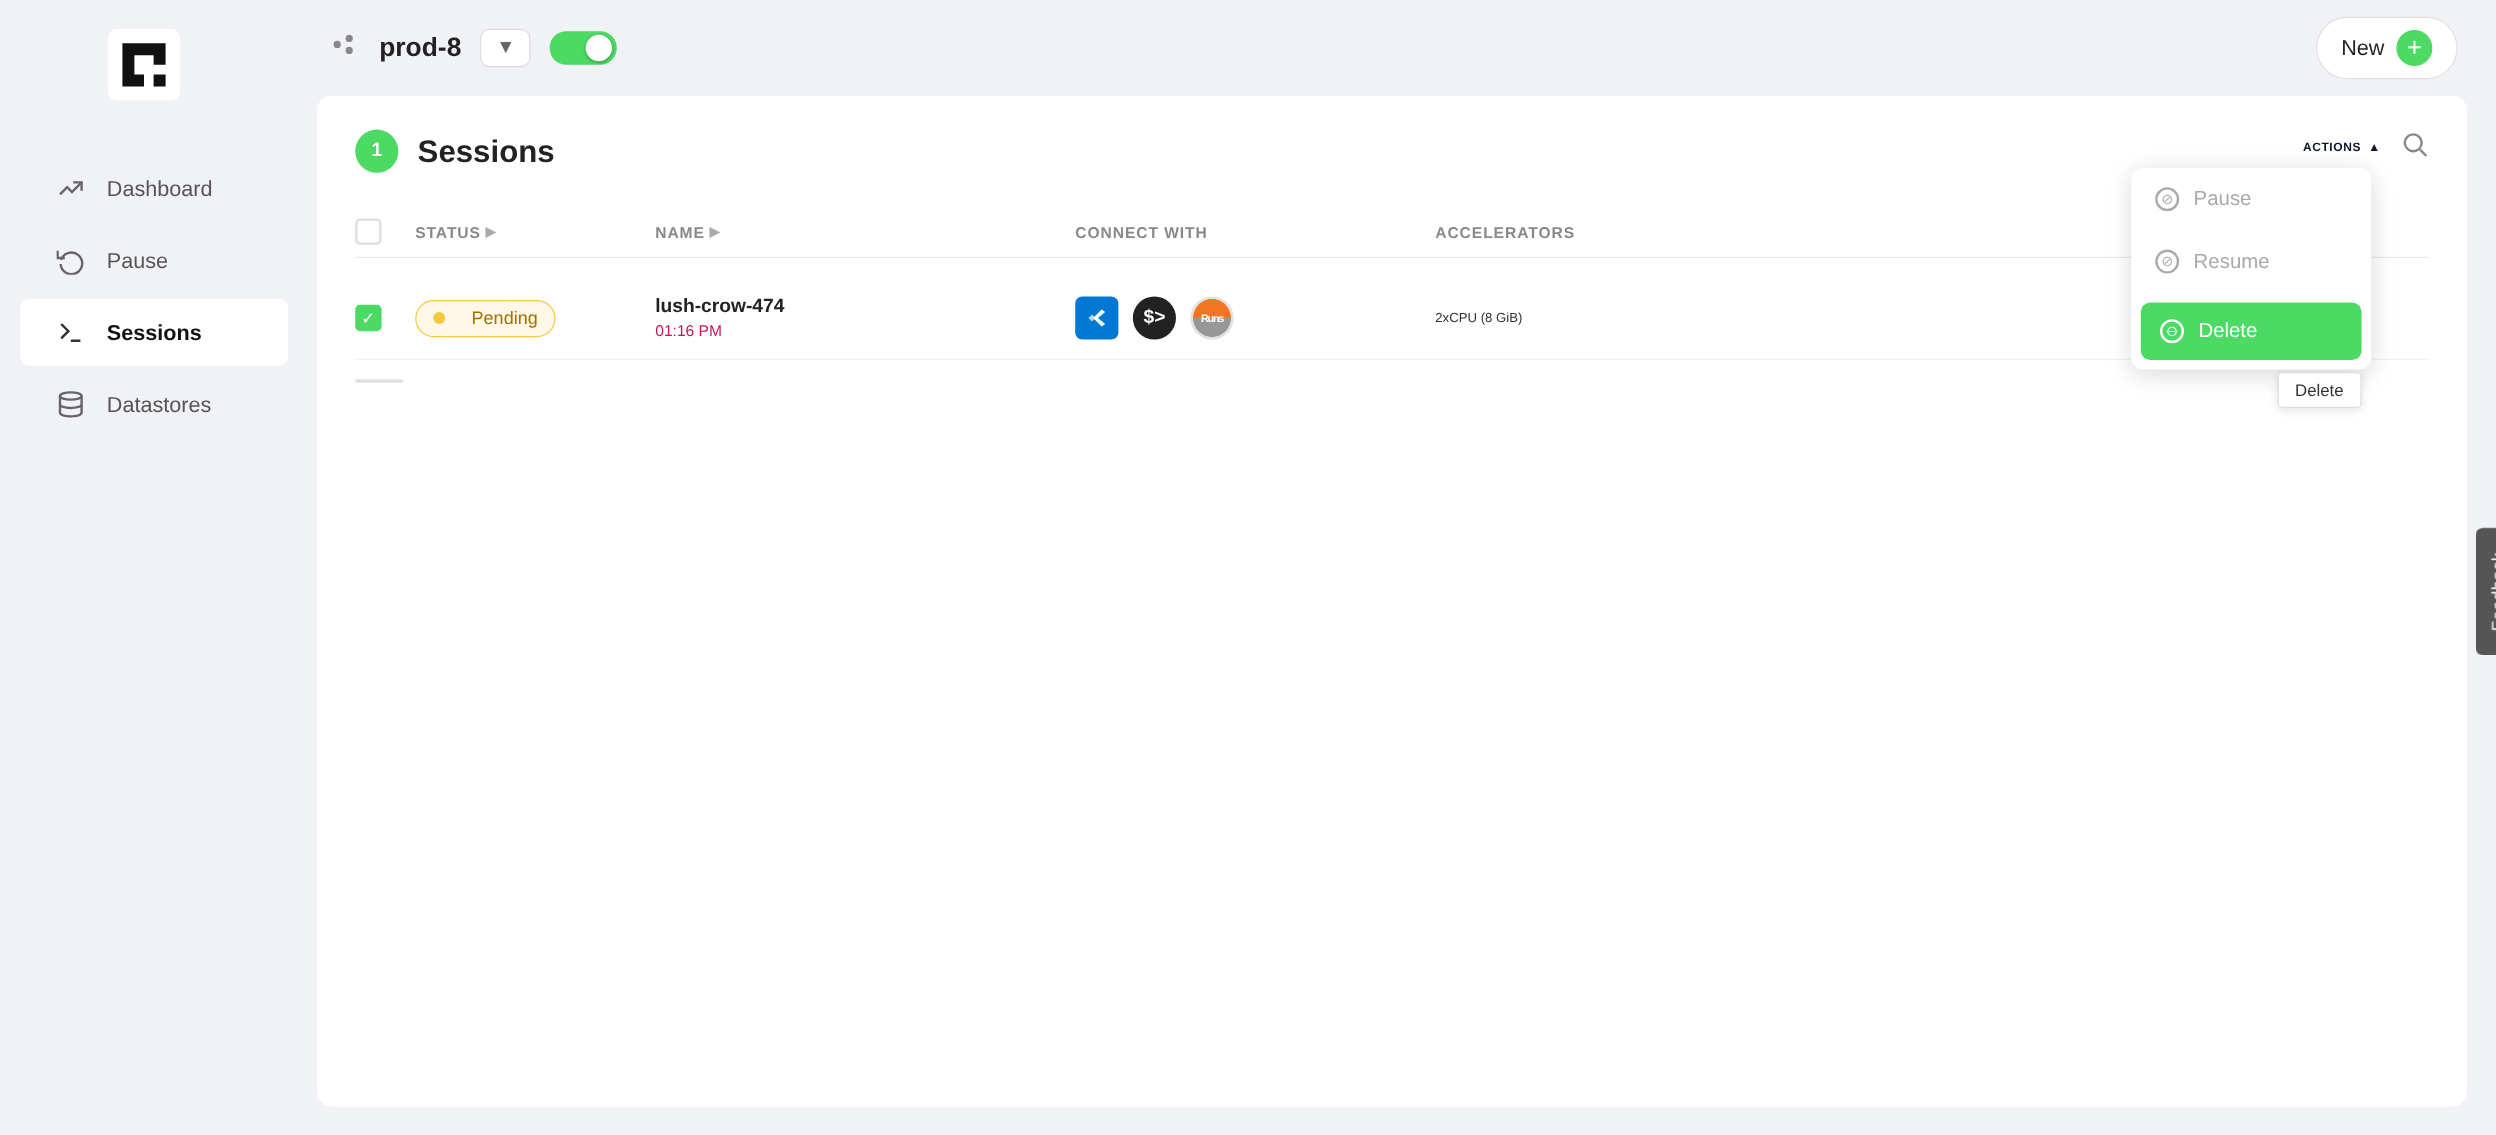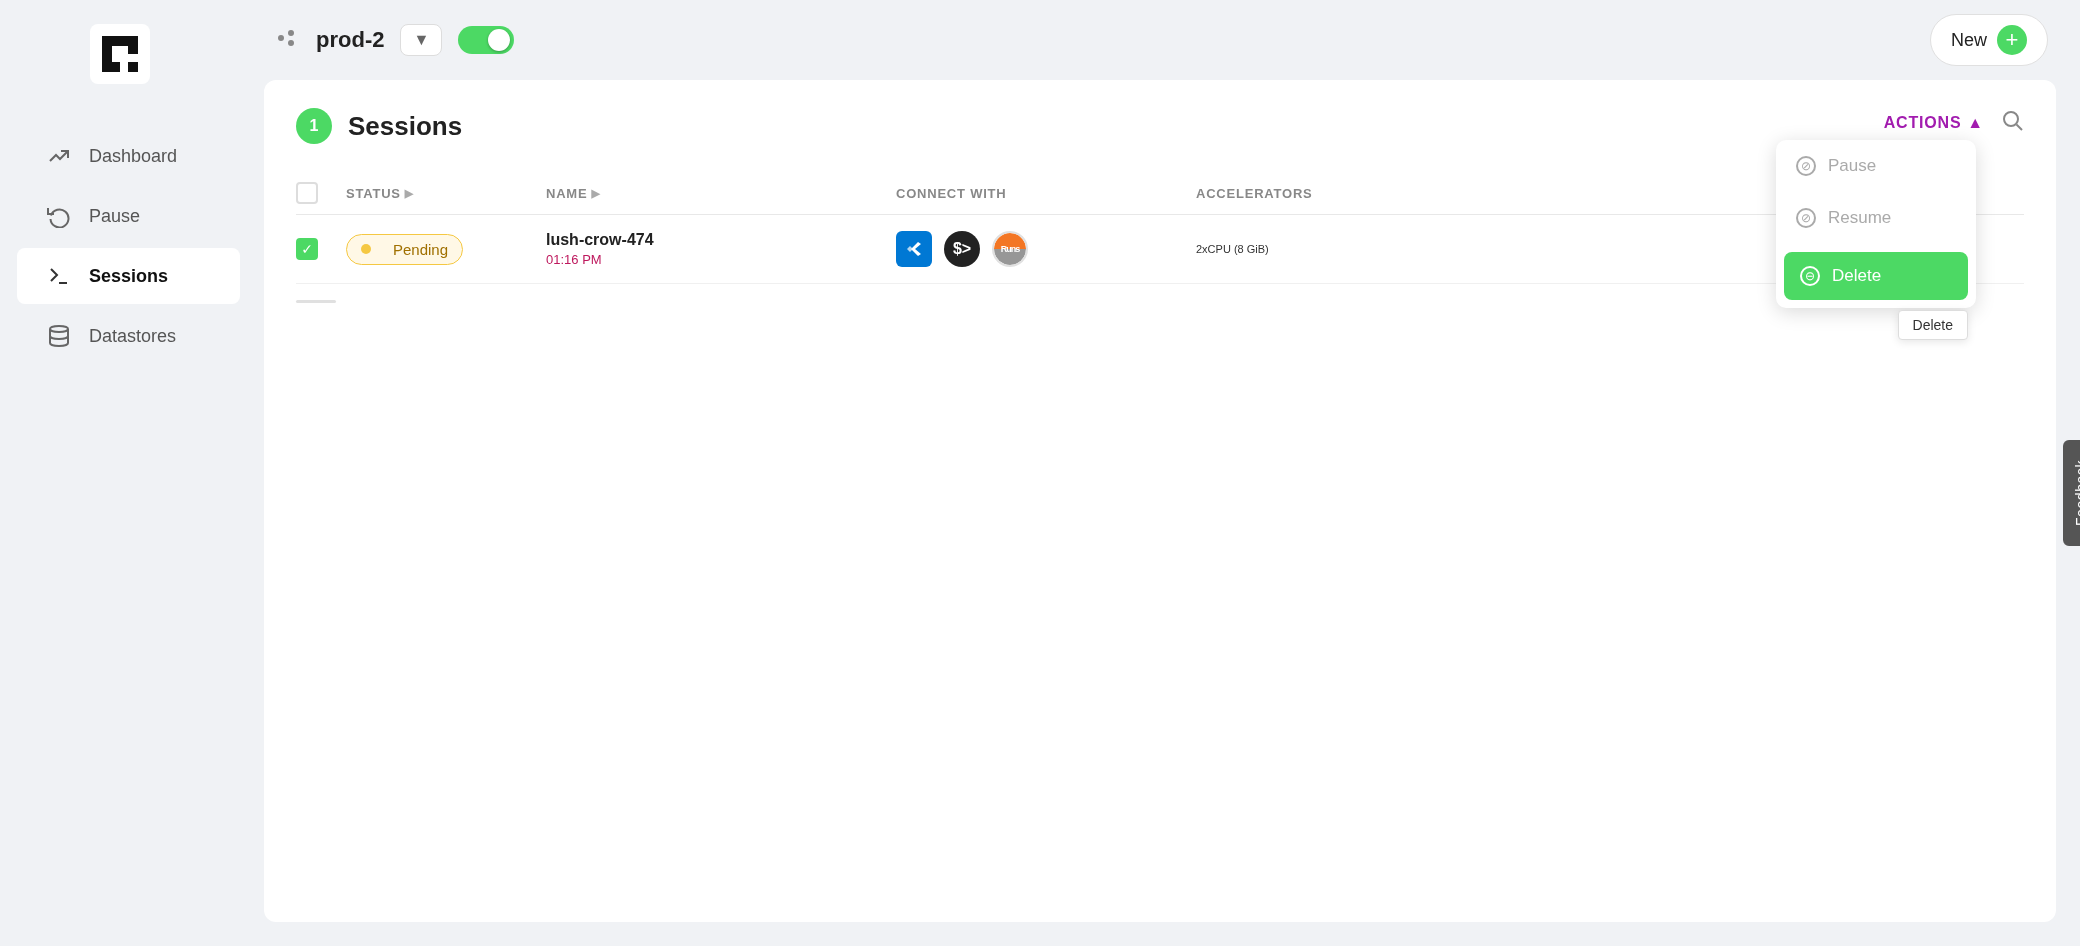--- a/index.html
+++ b/index.html
@@ -175,43 +175,43 @@
       top: 28px;
       right: 32px;
       display: flex;
       align-items: center;
       gap: 16px;
     }
     .actions-button {
       display: flex;
       align-items: center;
       gap: 6px;
-      font-size: 16px;
+      font-size: 10px;
       font-weight: 600;
-      color: #a21caf;
+      color: #0f172a;
       letter-spacing: 0.05em;
       cursor: pointer;
       text-transform: uppercase;
     }
     .search-icon-btn {
       cursor: pointer;
       color: #888;
       font-size: 22px;
     }
 
     
     .table-container {
       width: 100%;
     }
     .table-header {
       display: grid;
       grid-template-columns: 50px 200px 350px 300px 1fr;
       padding: 10px 0;
       border-bottom: 1px solid #e8e8e8;
-      margin-bottom: 0;
+      margin-bottom: 16px;
     }
     .table-header-cell {
       font-size: 13px;
       font-weight: 600;
       color: #888;
       letter-spacing: 0.06em;
       text-transform: uppercase;
       display: flex;
       align-items: center;
       gap: 4px;
@@ -469,21 +469,21 @@
 <div class="main">
 
   <div class="topbar">
     <div class="topbar-dots">
       <svg width="28" height="28" viewBox="0 0 28 28" fill="none">
         <circle cx="9" cy="14" r="3" fill="#888"></circle>
         <circle cx="19" cy="9" r="3" fill="#888"></circle>
         <circle cx="19" cy="19" r="3" fill="#888"></circle>
       </svg>
     </div>
-    <span class="topbar-project">prod-2</span>
+    <span class="topbar-project">prod-8</span>
     <div class="topbar-dropdown">
       <span style="color:#666; font-size:16px;">▼</span>
     </div>
     <div class="toggle-switch">
       <div class="toggle-switch-bg">
         <div class="toggle-switch-knob"></div>
       </div>
     </div>
     <div class="topbar-spacer"></div>
     <button class="new-button">

